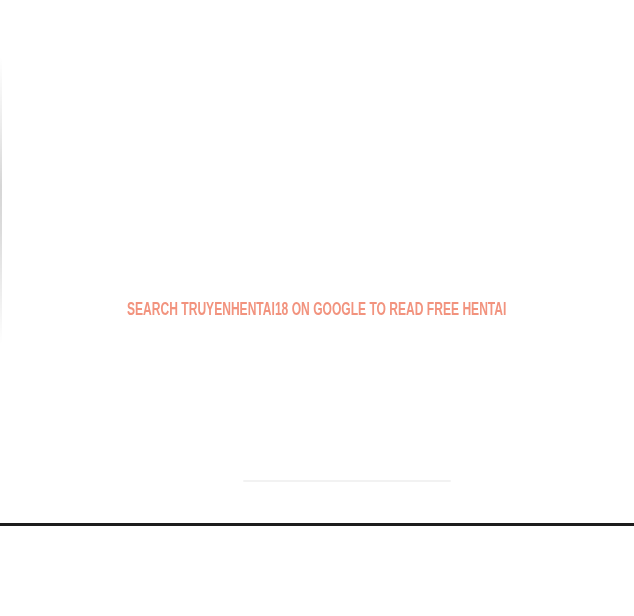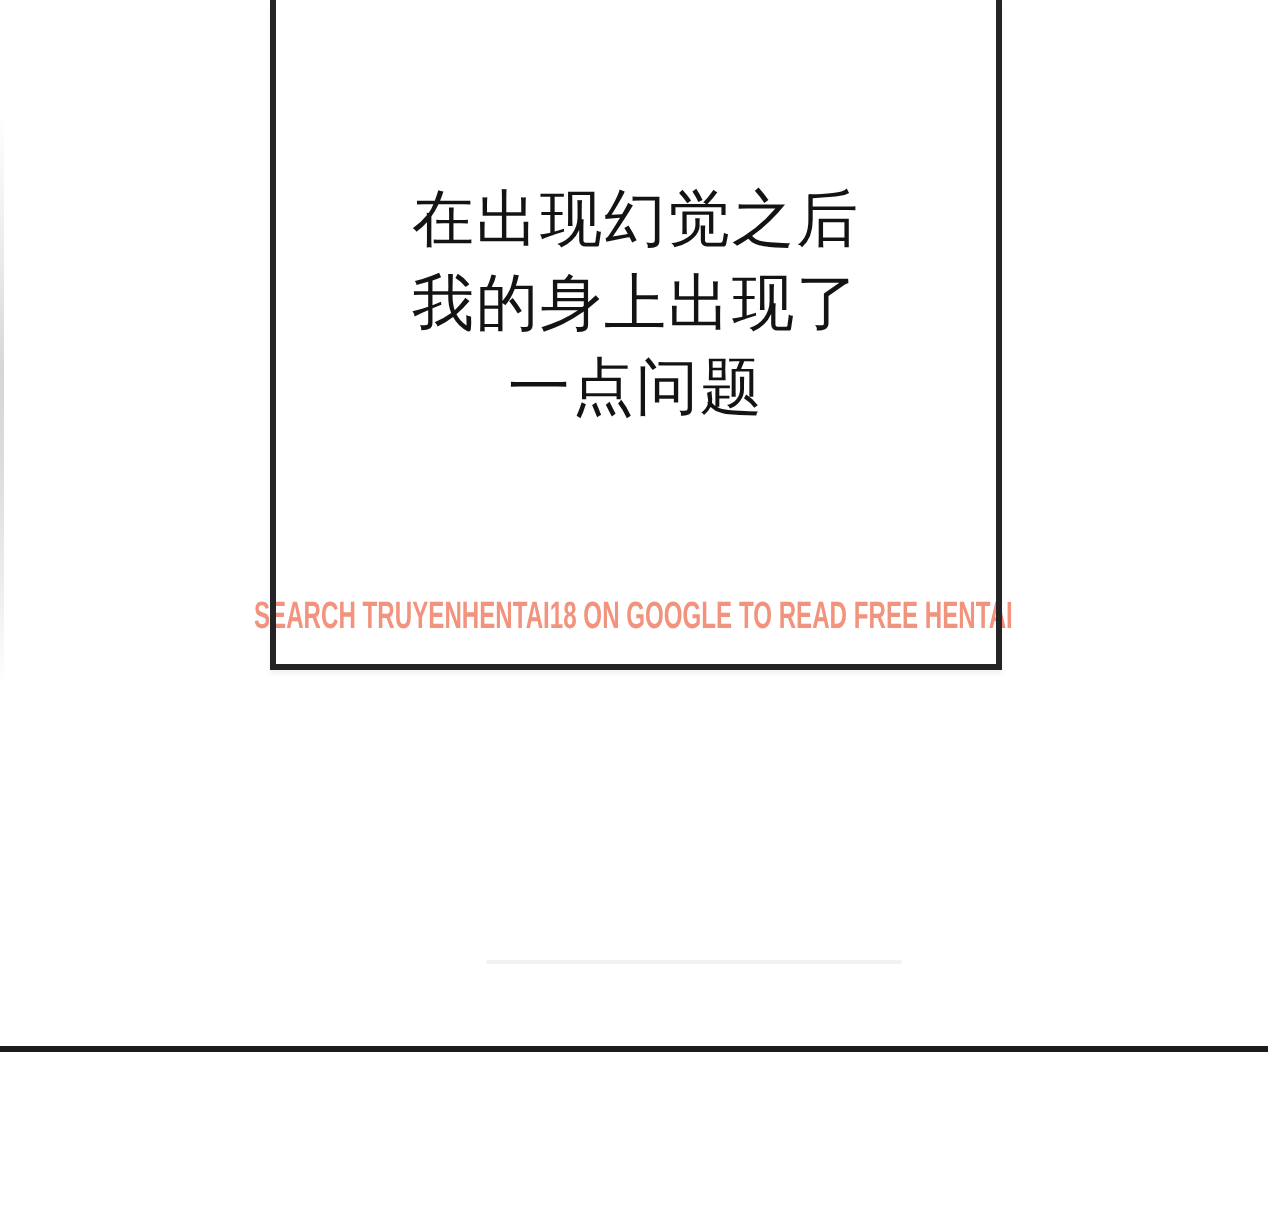--- a/index.html
+++ b/index.html
@@ -94,25 +94,18 @@
 </style>
 </head>
 <body>
 
 <div class="stage">
 
   <div class="left-artifact"></div>
 
   <div class="watermark">SEARCH TRUYENHENTAI18 ON GOOGLE TO READ FREE HENTAI</div>
 
-  <div class="panel">
-    <div class="dialogue">
-      <div>在出现幻觉之后</div>
-      <div>我的身上出现了</div>
-      <div>一点问题</div>
-    </div>
-  </div>
 
   <div class="smudge"></div>
 
   <div class="divider"></div>
 
 </div>
 
 </body></html>

